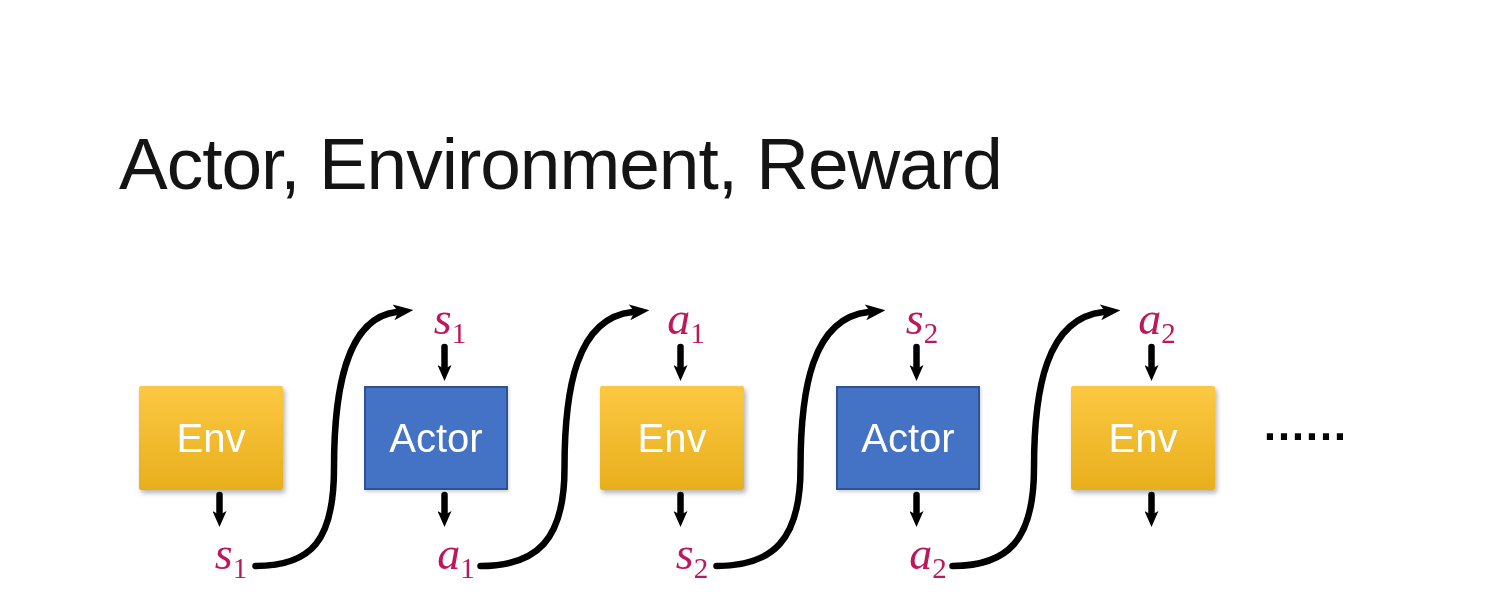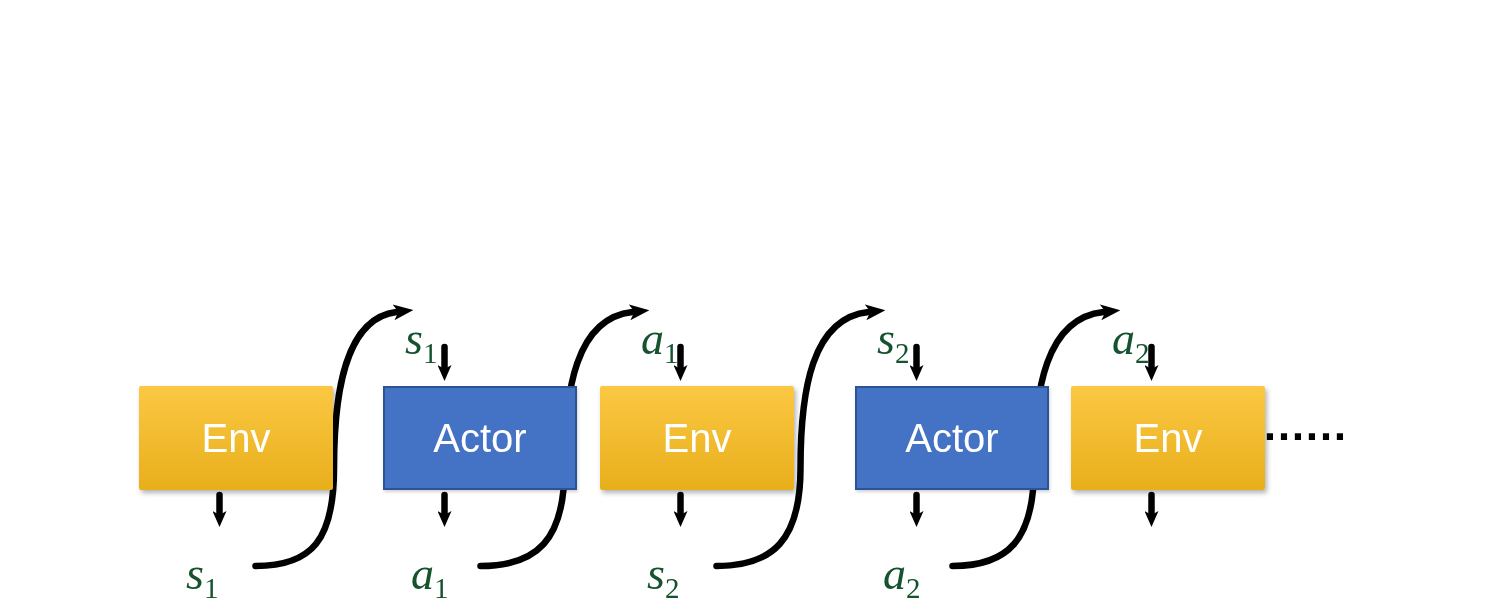--- a/index.html
+++ b/index.html
@@ -25,48 +25,46 @@
     pointer-events:none;
   }
   .arrow-layer path.flow, .arrow-layer line.io{
     fill:none;
     stroke:var(--ink,#000);
     stroke-linecap:round;
   }
   .box{
     position:absolute;
     top:386px;
-    width:194px;height:104px;
+    width:144px;height:104px;
     display:flex;align-items:center;justify-content:center;
     box-sizing:border-box;
     font-size:40px;
     color:#ffffff;
   }
   .box.env{
     background:linear-gradient(180deg,var(--env-top,#FCC843),var(--env-bottom,#E8AF1C));
     box-shadow:2px 3px 5px rgba(0,0,0,0.30);
     border-radius:2px;
   }
   .box.actor{
     background:var(--actor-fill,#4472C4);
     border:2px solid var(--actor-border,#2E5394);
     box-shadow:1px 2px 3px rgba(0,0,0,0.18);
-    margin-left:19px;
   }
   .mlabel{
     position:absolute;
     width:90px;
-    text-align:left;
+    text-align:center;
     font-family:"Liberation Serif", serif;
     font-style:italic;
     font-size:46px;
-    color:#14532d;
+    color:#be185d;
     line-height:1;
     white-space:nowrap;
-    margin-top:20px;
   }
   .mlabel sub{
     font-style:normal;
     font-family:"Liberation Serif", serif;
     font-size:29px;
     vertical-align:-9px;
     line-height:0;
   }
   .mlabel.top{top:296px;}
   .mlabel.bottom{top:531px;}
@@ -79,20 +77,21 @@
     color:#000;
     line-height:1;
     white-space:nowrap;
   }
 </style>
 </head>
 <body>
 
 <div class="slide">
 
+  <h1 class="title">Actor, Environment, Reward</h1>
 
   <svg class="arrow-layer" width="1500" height="608" viewBox="0 0 1500 608" aria-hidden="true">
     <defs>
       <marker id="ah-small" markerUnits="userSpaceOnUse" markerWidth="16" markerHeight="14" viewBox="0 0 16 14" refX="2" refY="7" orient="auto">
         <path d="M0,0 L16,7 L0,14 L4,7 Z" fill="var(--ink,#000)"></path>
       </marker>
       <marker id="ah-big" markerUnits="userSpaceOnUse" markerWidth="20" markerHeight="18" viewBox="0 0 20 18" refX="3" refY="9" orient="auto">
         <path d="M0,1 L20,9 L0,17 L5,9 Z" fill="var(--ink,#000)"></path>
       </marker>
     </defs>

